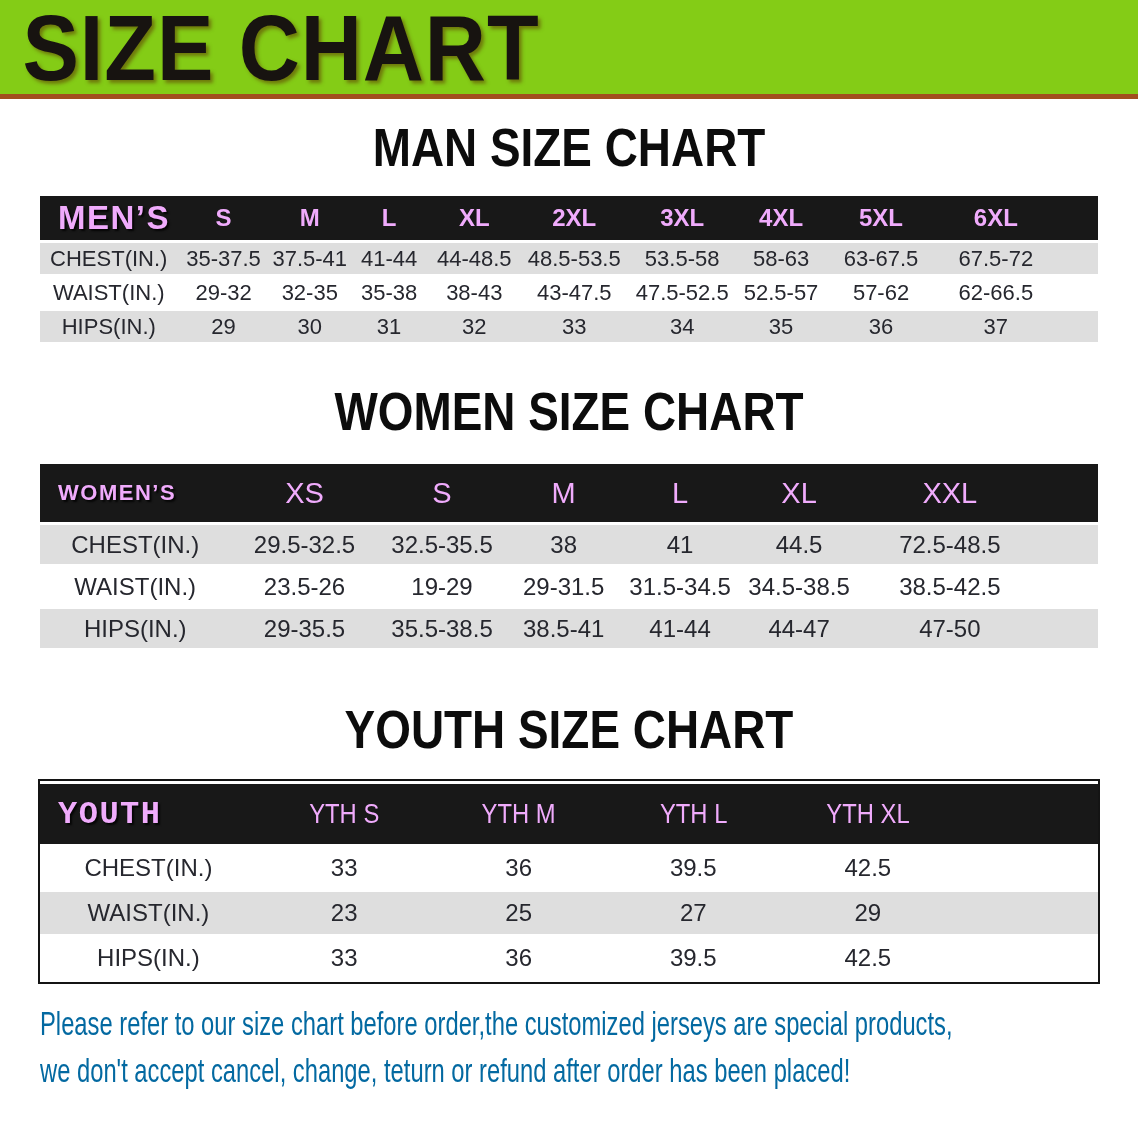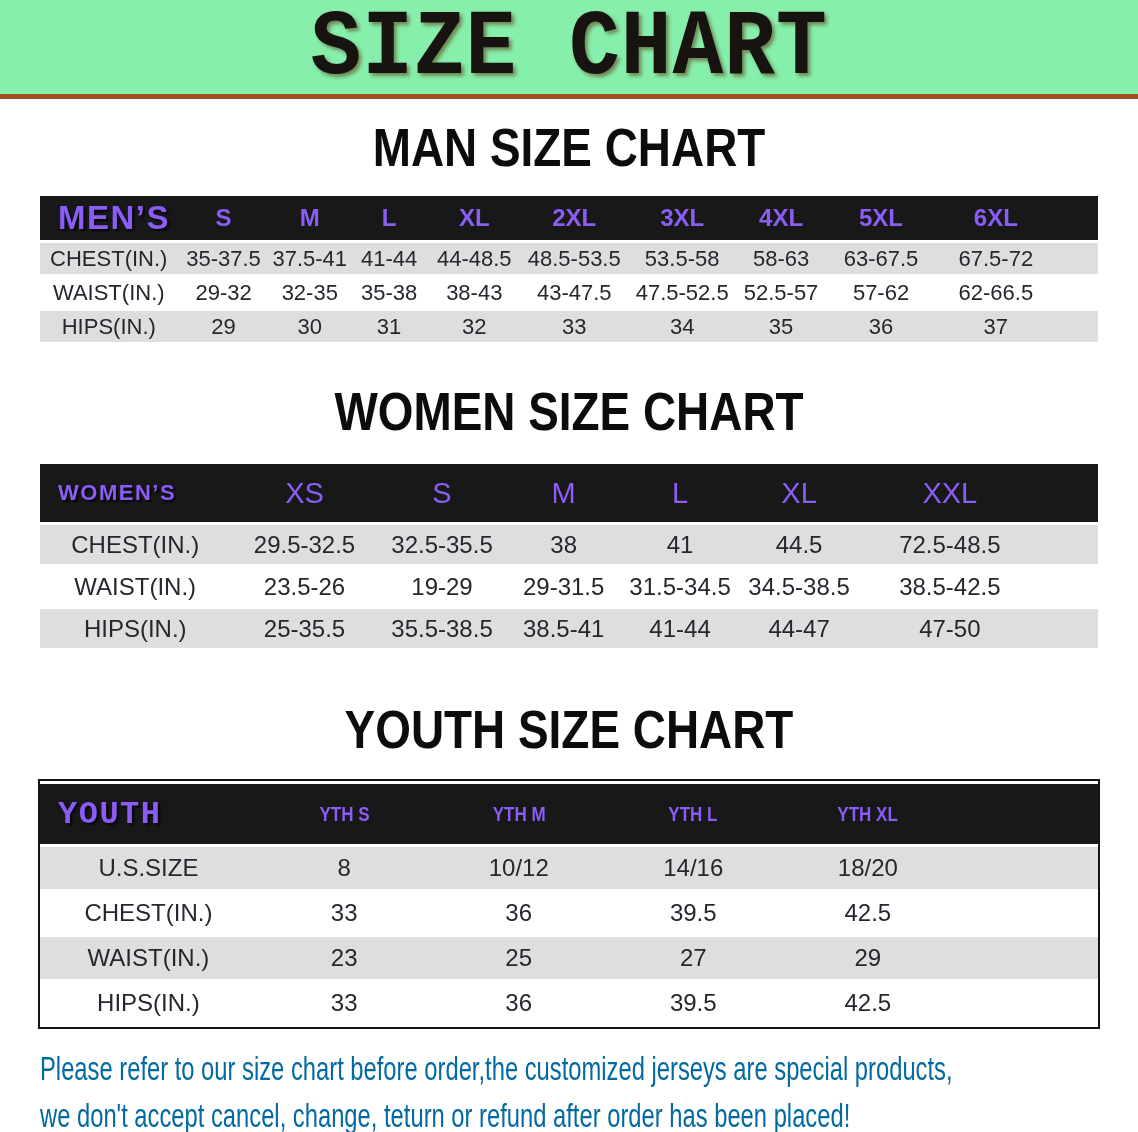--- a/index.html
+++ b/index.html
@@ -7,24 +7,23 @@
   body {
     width: 1138px; height: 1132px;
     overflow: hidden;
     background: #ffffff;
     font-family: "Liberation Sans", sans-serif;
   }
 
   
   .banner {
     height: 99px;
-    background: #86efac;
+    background: #84cc16;
     border-bottom: 5px solid #A24E1E;
-    text-align: center;
-    font-family: Liberation Mono, monospace;
+    text-align: left;
   }
   .banner-title {
     display: inline-block;
     font-size: 92px;
     font-weight: bold;
     line-height: 97px;
     color: #171310;
     letter-spacing: 1px;
     transform: scaleX(.92);
     transform-origin: center;
@@ -51,21 +50,21 @@
   
   .size-table {
     width: 1058px;
     margin: 20px auto 0;
     border-collapse: separate;
     border-spacing: 0 3px;
     table-layout: fixed;
   }
   .size-table th {
     background: #181818;
-    color: #8b5cf6;
+    color: #f0abfc;
     font-weight: 600;
     text-align: center;
     padding: 0;
   }
   .size-table td {
     text-align: center;
     padding: 0;
     color: #26272e;
   }
   .size-table .label-head {
@@ -87,21 +86,21 @@
   .women th.label-head { font-size: 22px; font-weight: bold; }
   .women td { height: 39px; font-size: 24px; }
   .women { margin-top: 24px; }
 
   .youth-wrap {
     width: 1062px;
     margin: 24px auto 0;
     border: 2px solid #141414;
   }
   .youth { width: 100%; margin: 0; }
-  .youth th { height: 60px; font-size: 20px; font-weight: 700; }
+  .youth th { height: 60px; font-size: 28px; font-weight: 400; }
   .youth th.label-head { font-size: 32px; font-weight: bold; font-family: Liberation Mono, monospace; }
   .youth td { height: 42px; font-size: 24px; }
   .cond-col {
     display: inline-block;
     transform: scaleX(.85);
     transform-origin: center;
     white-space: nowrap;
   }
 
   
@@ -241,21 +240,21 @@
       <td>23.5-26</td>
       <td>19-29</td>
       <td>29-31.5</td>
       <td>31.5-34.5</td>
       <td>34.5-38.5</td>
       <td>38.5-42.5</td>
       <td></td>
     </tr>
     <tr class="gray">
       <td class="row-label">HIPS(IN.)</td>
-      <td>25-35.5</td>
+      <td>29-35.5</td>
       <td>35.5-38.5</td>
       <td>38.5-41</td>
       <td>41-44</td>
       <td>44-47</td>
       <td>47-50</td>
       <td></td>
     </tr>
   </tbody>
 </table>
 
@@ -277,28 +276,20 @@
     <tr>
       <th class="label-head">YOUTH</th>
       <th><span class="cond-col">YTH S</span></th>
       <th><span class="cond-col">YTH M</span></th>
       <th><span class="cond-col">YTH L</span></th>
       <th><span class="cond-col">YTH XL</span></th>
       <th></th>
     </tr>
   </thead>
   <tbody>
-    <tr class="gray">
-      <td class="row-label">U.S.SIZE</td>
-      <td>8</td>
-      <td>10/12</td>
-      <td>14/16</td>
-      <td>18/20</td>
-      <td></td>
-    </tr>
     <tr class="white">
       <td class="row-label">CHEST(IN.)</td>
       <td>33</td>
       <td>36</td>
       <td>39.5</td>
       <td>42.5</td>
       <td></td>
     </tr>
     <tr class="gray">
       <td class="row-label">WAIST(IN.)</td>

